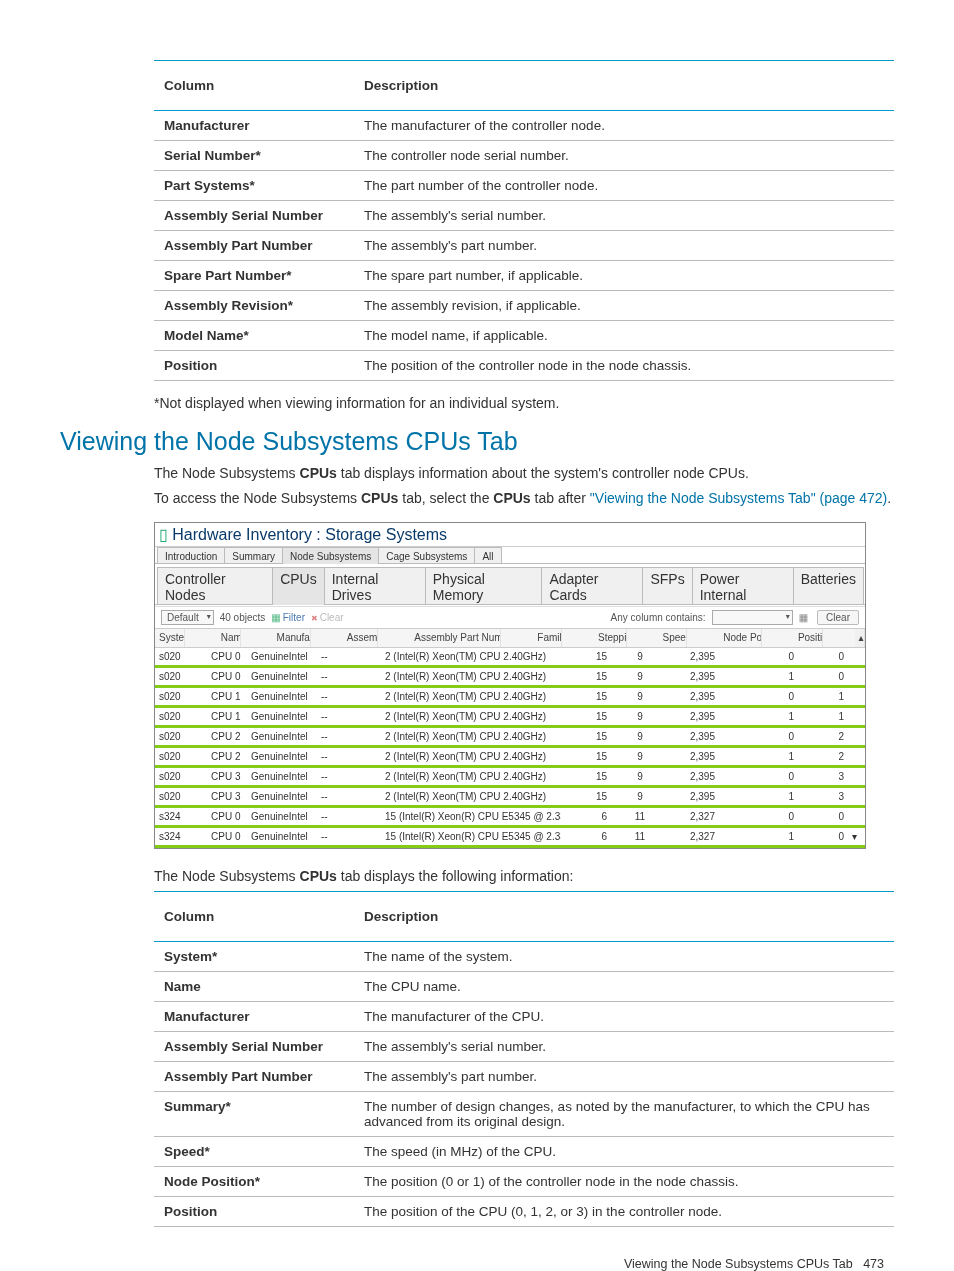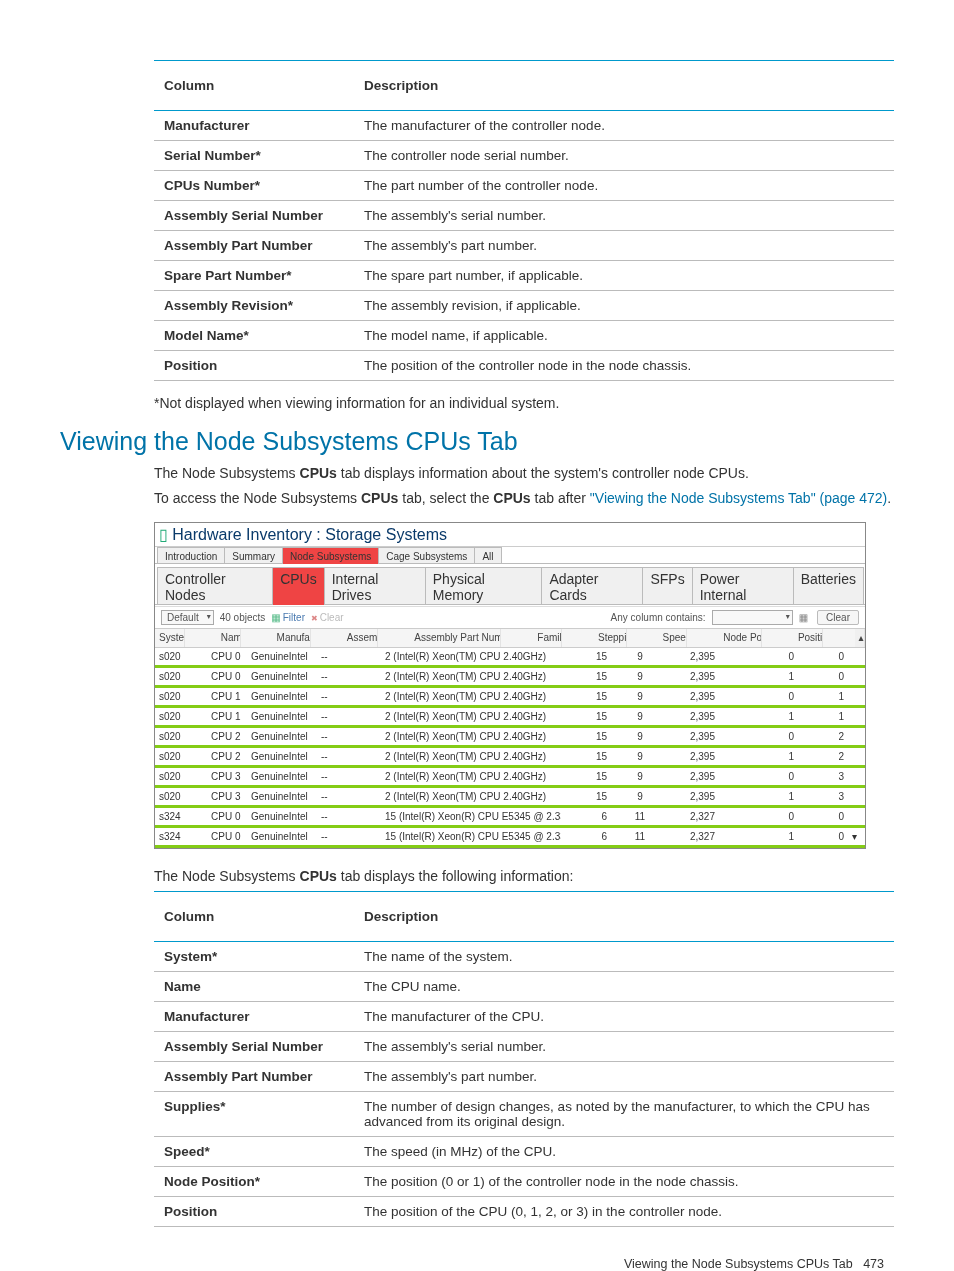--- a/index.html
+++ b/index.html
@@ -81,21 +81,21 @@
   .ss-tab {
     padding: 3px 7px 2px 7px;
     border: 1px solid #bbb;
     border-bottom: none;
     background: #f0f0f0;
     font-size: 10px;
     margin-right:-1px;
     cursor: default;
   }
   .ss-tab.active {
-    background: #ef4444;
+    background: #e5e5e5;
     font-weight: normal;
     position: relative;
     z-index:1;
   }
   .ss-tab-bar { border-bottom:1px solid #bbb; position:relative; top:-1px;}
   .ss-subtabs {
     display: flex;
     padding: 2px 2px 0 2px;
   }
   .ss-subtabs .ss-tab { font-size:14px;}
@@ -172,21 +172,21 @@
   <tbody id="tbl1-body">
       <tr>
         <td>Manufacturer</td>
         <td>The manufacturer of the controller node.</td>
       </tr>
       <tr>
         <td>Serial Number*</td>
         <td>The controller node serial number.</td>
       </tr>
       <tr>
-        <td>CPUs Number*</td>
+        <td>Part Systems*</td>
         <td>The part number of the controller node.</td>
       </tr>
       <tr>
         <td>Assembly Serial Number</td>
         <td>The assembly's serial number.</td>
       </tr>
       <tr>
         <td>Assembly Part Number</td>
         <td>The assembly's part number.</td>
       </tr>
@@ -427,21 +427,21 @@
       </tr>
       <tr>
         <td>Assembly Serial Number</td>
         <td>The assembly's serial number.</td>
       </tr>
       <tr>
         <td>Assembly Part Number</td>
         <td>The assembly's part number.</td>
       </tr>
       <tr>
-        <td>Supplies*</td>
+        <td>Summary*</td>
         <td>The number of design changes, as noted by the manufacturer, to which the CPU has advanced from its original design.</td>
       </tr>
       <tr>
         <td>Speed*</td>
         <td>The speed (in MHz) of the CPU.</td>
       </tr>
       <tr>
         <td>Node Position*</td>
         <td>The position (0 or 1) of the controller node in the node chassis.</td>
       </tr>

